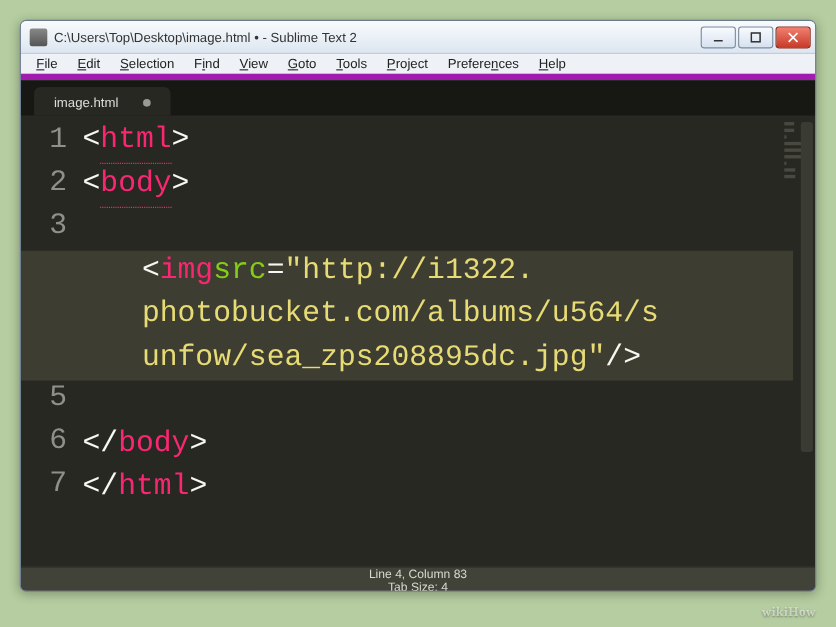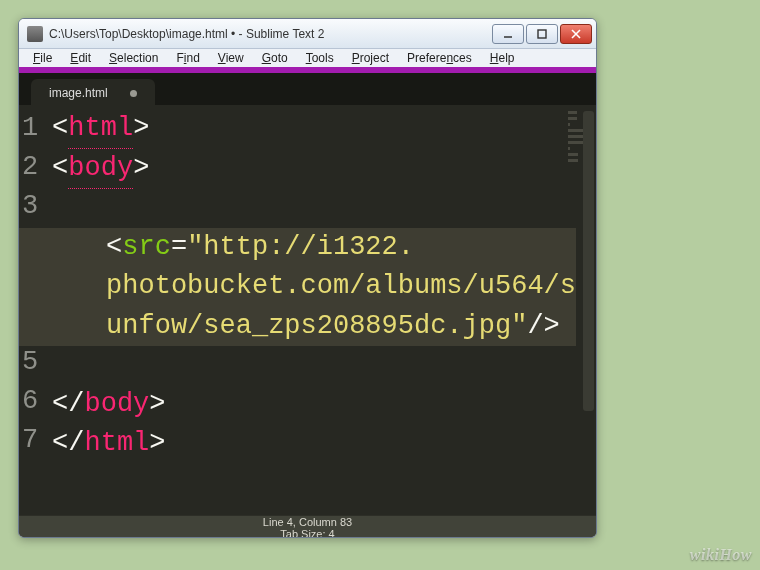--- a/index.html
+++ b/index.html
@@ -8,21 +8,21 @@
   width: 760px;
   height: 570px;
   font-family: "Segoe UI", Tahoma, sans-serif;
   overflow: hidden;
   position: relative;
 }
 .window {
   position: absolute;
   left: 18px;
   top: 18px;
-  width: 579px;
+  width: 724px;
   height: 520px;
   background: #eef2f6;
   border: 1px solid #6b7a8f;
   border-radius: 6px;
   box-shadow: 0 2px 10px rgba(0,0,0,0.3);
   display: flex;
   flex-direction: column;
   overflow: hidden;
 }
 .titlebar {
@@ -178,29 +178,28 @@
   display: flex;
   align-items: center;
   padding: 0 14px;
   border-top: 1px solid #2d2e27;
   flex-direction: column;
 }
 .statusbar .spacer { flex: 1; }
 .statusbar .seg { padding: 0 12px; }
 .watermark {
   position: absolute;
-  right: 8px;
+  right: 18px;
   bottom: 6px;
   color: rgba(255,255,255,0.55);
   font-family: Georgia, serif;
-  font-size: 16px;
+  font-size: 12px;
   font-weight: bold;
   letter-spacing: 0.5px;
   text-shadow: 0 1px 2px rgba(0,0,0,0.4);
-  font-style: italic;
 }
 </style>
 </head>
 <body>
 
 <div class="window">
 
   <div class="titlebar">
     <div class="title-icon"></div>
     <div class="title-text">C:\Users\Top\Desktop\image.html • - Sublime Text 2</div>
@@ -265,20 +264,21 @@
           </div>
         <div class="code-row">
             <span class="pct">&lt;</span>
             <span class="tagu">body</span>
             <span class="pct">&gt;</span>
           </div>
         <div class="code-row"></div>
         <div class="code-row active-bg">
           <span class="indent"></span>
             <span class="pct">&lt;</span>
+            <span class="tag">img</span>
             <span class="pct"> </span>
             <span class="attr">src</span>
             <span class="pct">=</span>
             <span class="str">"</span>
             <span class="str">http://i1322.</span>
           <span class="wrap-pad"><span class="str">photobucket.com/albums/u564/s</span></span>
           <span class="wrap-pad"><span class="str">unfow/sea_zps208895dc.jpg</span><span class="str">"</span><span class="pct">/&gt;</span></span>
         </div>
         <div class="code-row"></div>
         <div class="code-row">

